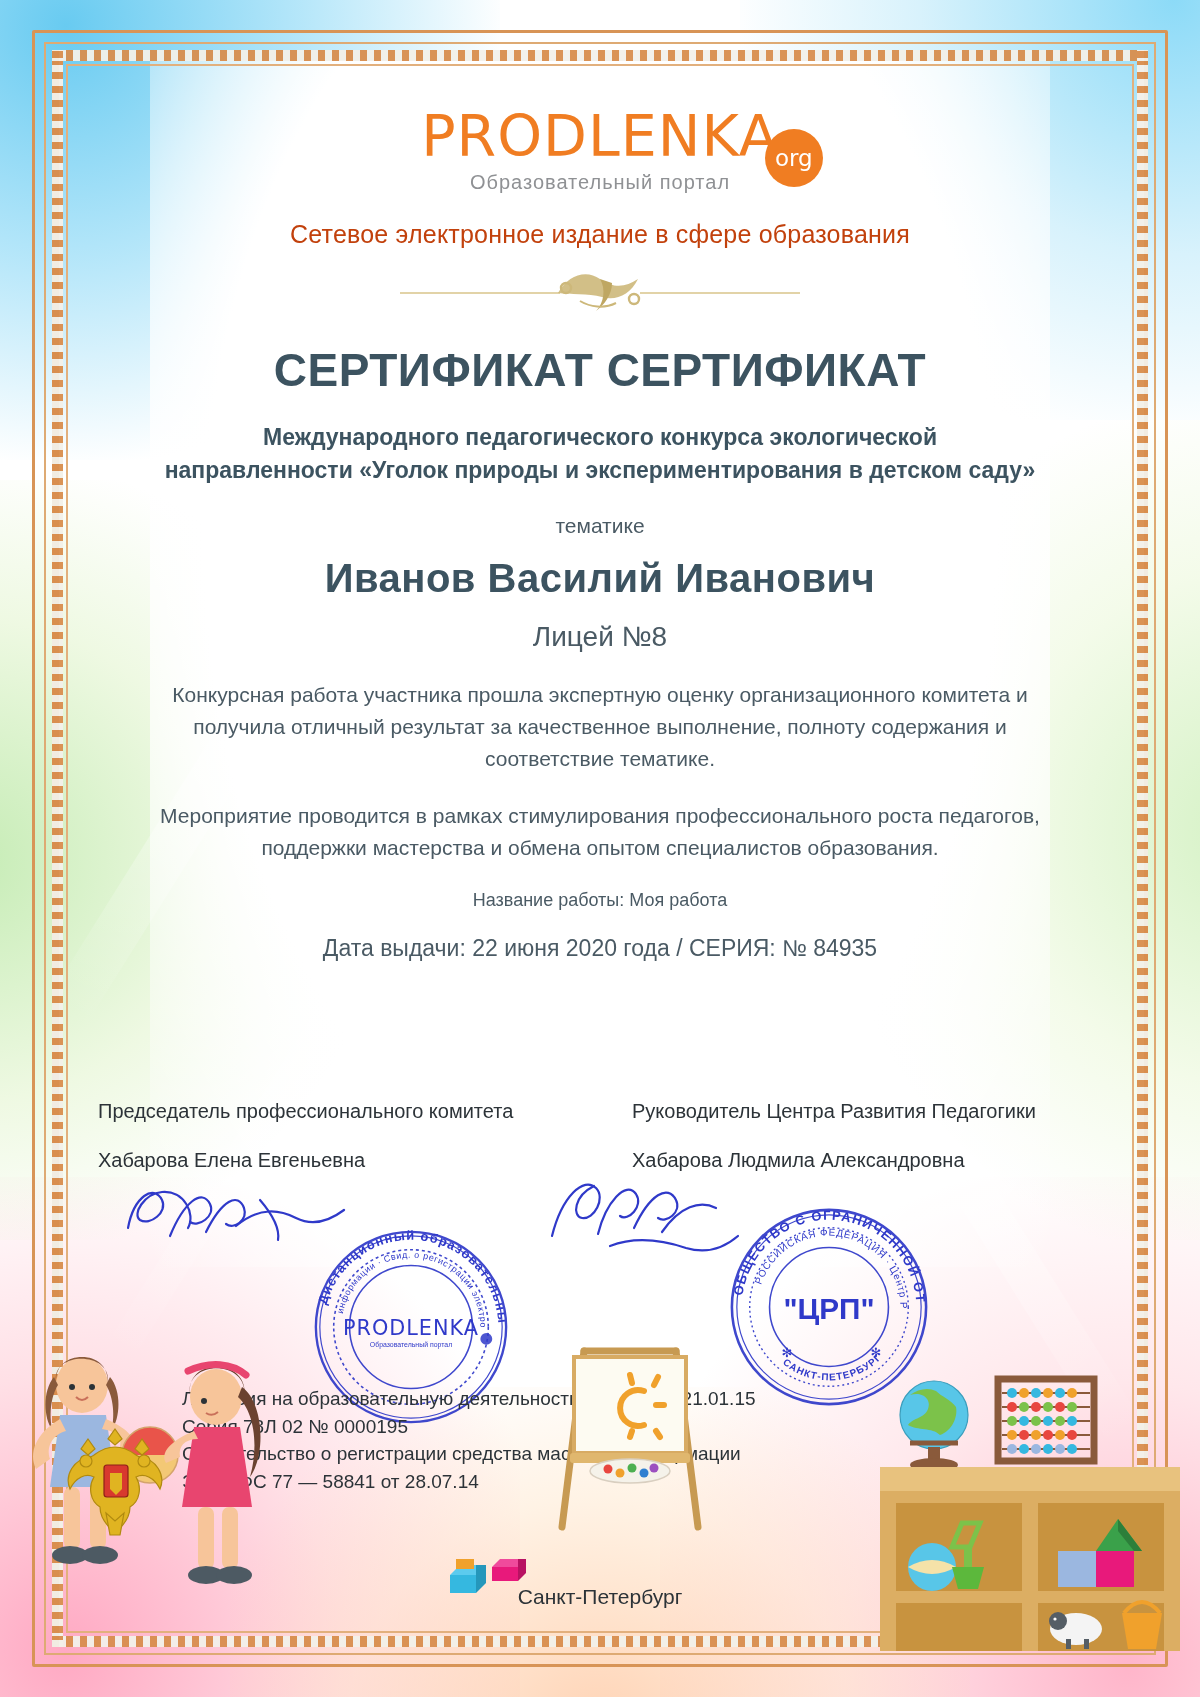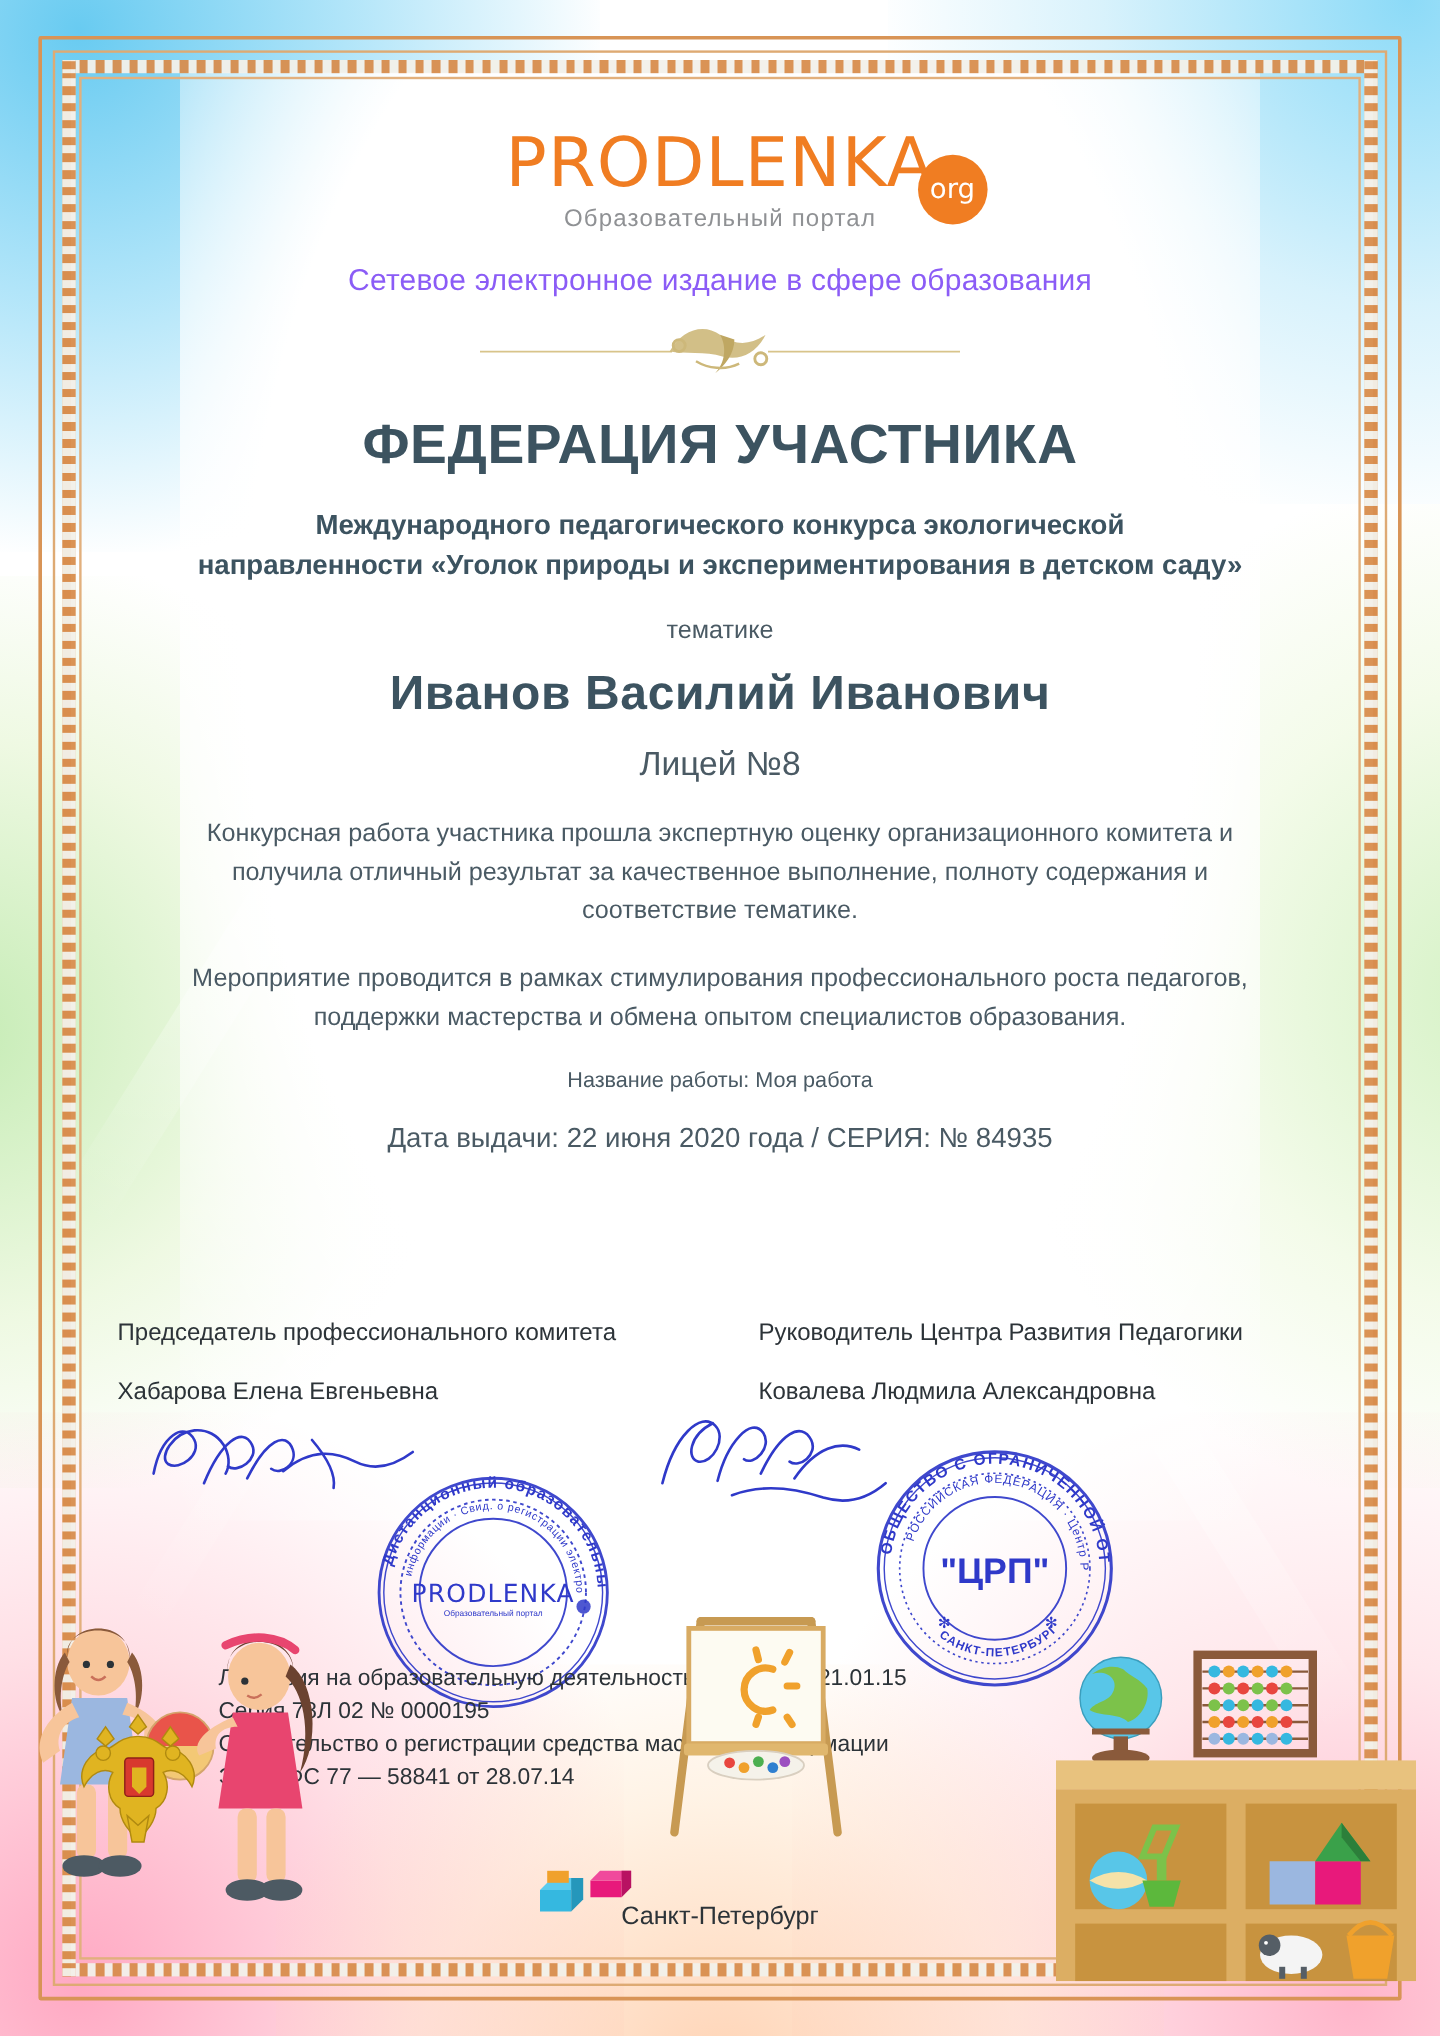--- a/index.html
+++ b/index.html
@@ -139,21 +139,21 @@
     margin-top: 6px;
     font-size: 20px;
     color: #8f9194;
     letter-spacing: 1px;
     font-family: "Liberation Sans", sans-serif;
   }
   .tagline {
     margin-top: 26px;
     text-align: center;
     font-size: 25px;
-    color: #8b5cf6;
+    color: #c2410c;
     letter-spacing: .2px;
   }
 
   
   .flourish { margin: 16px auto 0; width: 420px; height: 52px; display: block; }
 
   
   .cert-title {
     margin-top: 26px;
     text-align: center;
@@ -305,21 +305,21 @@
       <line x1="10" y1="28" x2="170" y2="28" stroke="#d8c48a" stroke-width="1.4"></line>
       <line x1="250" y1="28" x2="410" y2="28" stroke="#d8c48a" stroke-width="1.4"></line>
       <path d="M168 28 C 178 10, 196 4, 210 14 C 224 24, 236 22, 248 14
                C 240 30, 226 36, 212 32 C 198 28, 180 30, 168 28 Z" fill="#cdb87a" opacity=".9"></path>
       <path d="M210 14 C 216 24, 214 38, 206 46 C 214 40, 222 30, 222 18 Z" fill="#bfa762"></path>
       <circle cx="176" cy="23" r="5" fill="none" stroke="#cdb87a" stroke-width="2.4"></circle>
       <circle cx="244" cy="34" r="5" fill="none" stroke="#cdb87a" stroke-width="2.4"></circle>
       <path d="M190 36 C 200 42, 214 44, 226 38" fill="none" stroke="#cdb87a" stroke-width="2"></path>
     </svg>
 
-    <div class="cert-title">ФЕДЕРАЦИЯ УЧАСТНИКА</div>
+    <div class="cert-title">СЕРТИФИКАТ СЕРТИФИКАТ</div>
 
     <div class="cert-sub">
       <div>Международного педагогического конкурса экологической</div>
       <div>направленности «Уголок природы и экспериментирования в детском саду»</div>
     </div>
 
     <div class="gets">тематике</div>
 
     <div class="recipient">Иванов Василий Иванович</div>
 
@@ -334,21 +334,21 @@
     <div class="date-line">Дата выдачи: 22 июня 2020 года / СЕРИЯ: № 84935</div>
 
     <div class="sig-area">
       <div class="sig-row">
         <div class="sig-col">
           <div class="sig-title">Председатель профессионального комитета</div>
           <div class="sig-name">Хабарова Елена Евгеньевна</div>
         </div>
         <div class="sig-col right">
           <div class="sig-title">Руководитель Центра Развития Педагогики</div>
-          <div class="sig-name">Ковалева Людмила Александровна</div>
+          <div class="sig-name">Хабарова Людмила Александровна</div>
         </div>
       </div>
 
       <svg class="sig-scribble a" viewBox="0 0 250 110">
         <g fill="none" stroke="#2f39c9" stroke-width="2.2" stroke-linecap="round">
           <path d="M18 62 C 24 30, 44 18, 52 34 C 58 46, 40 60, 30 54 C 22 48, 34 28, 52 26 C 74 24, 86 48, 78 62"></path>
           <path d="M60 70 C 74 36, 92 22, 100 38 C 106 50, 88 62, 80 56"></path>
           <path d="M96 66 C 112 34, 128 26, 134 42 C 138 54, 124 64, 116 58"></path>
           <path d="M126 60 C 150 40, 170 44, 186 52 C 202 60, 218 56, 234 44"></path>
           <path d="M150 34 C 162 48, 170 62, 168 74"></path>

